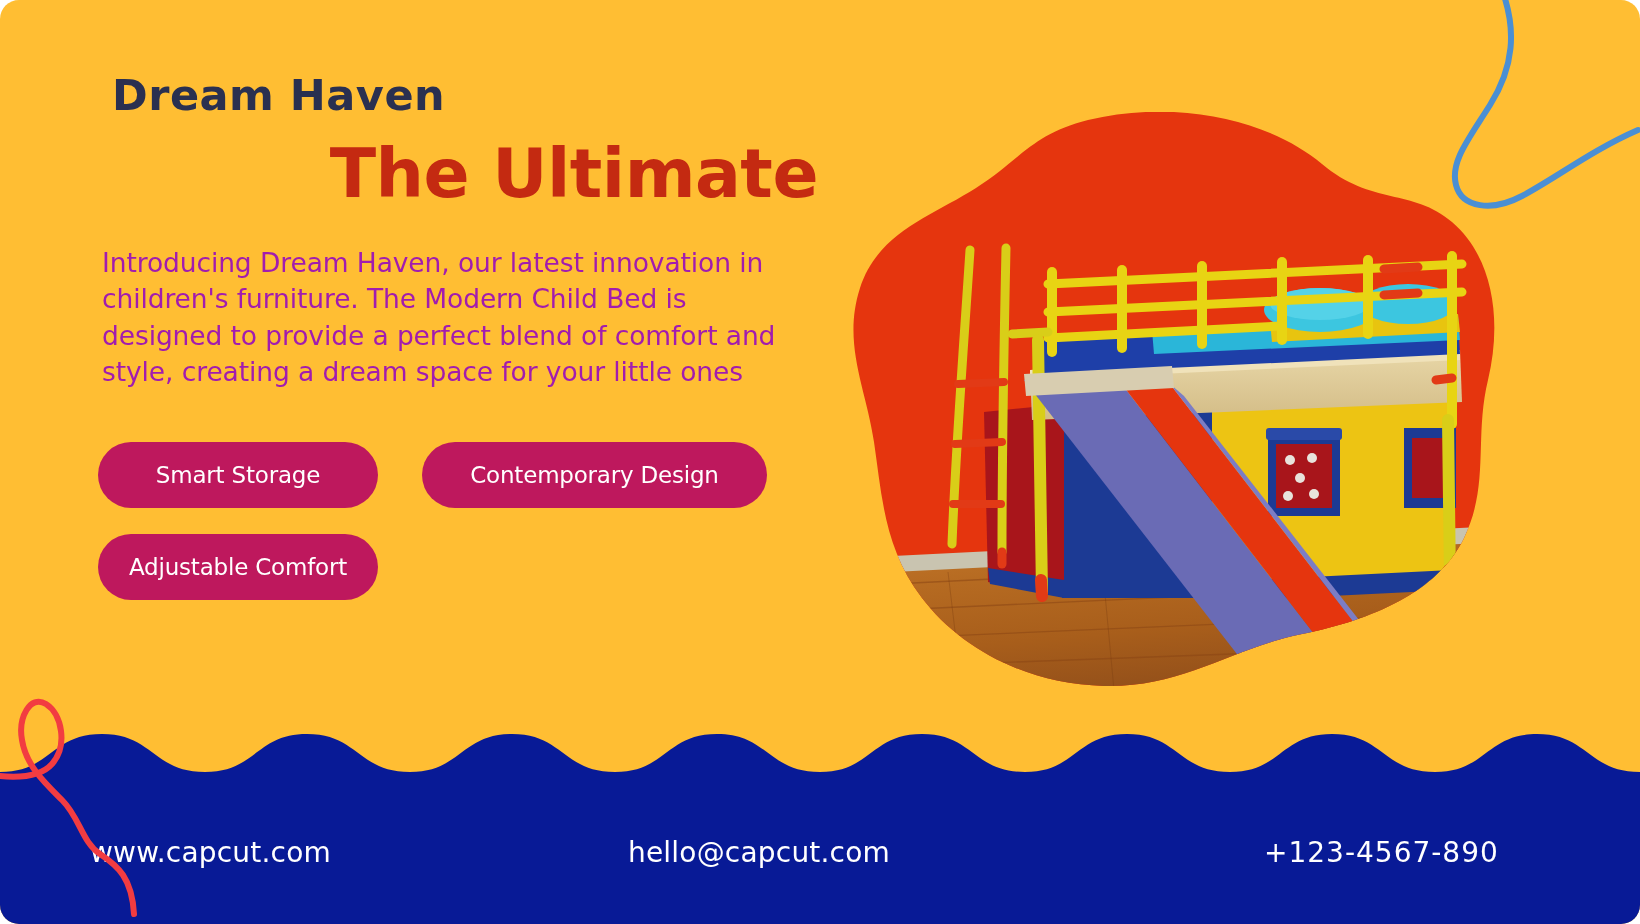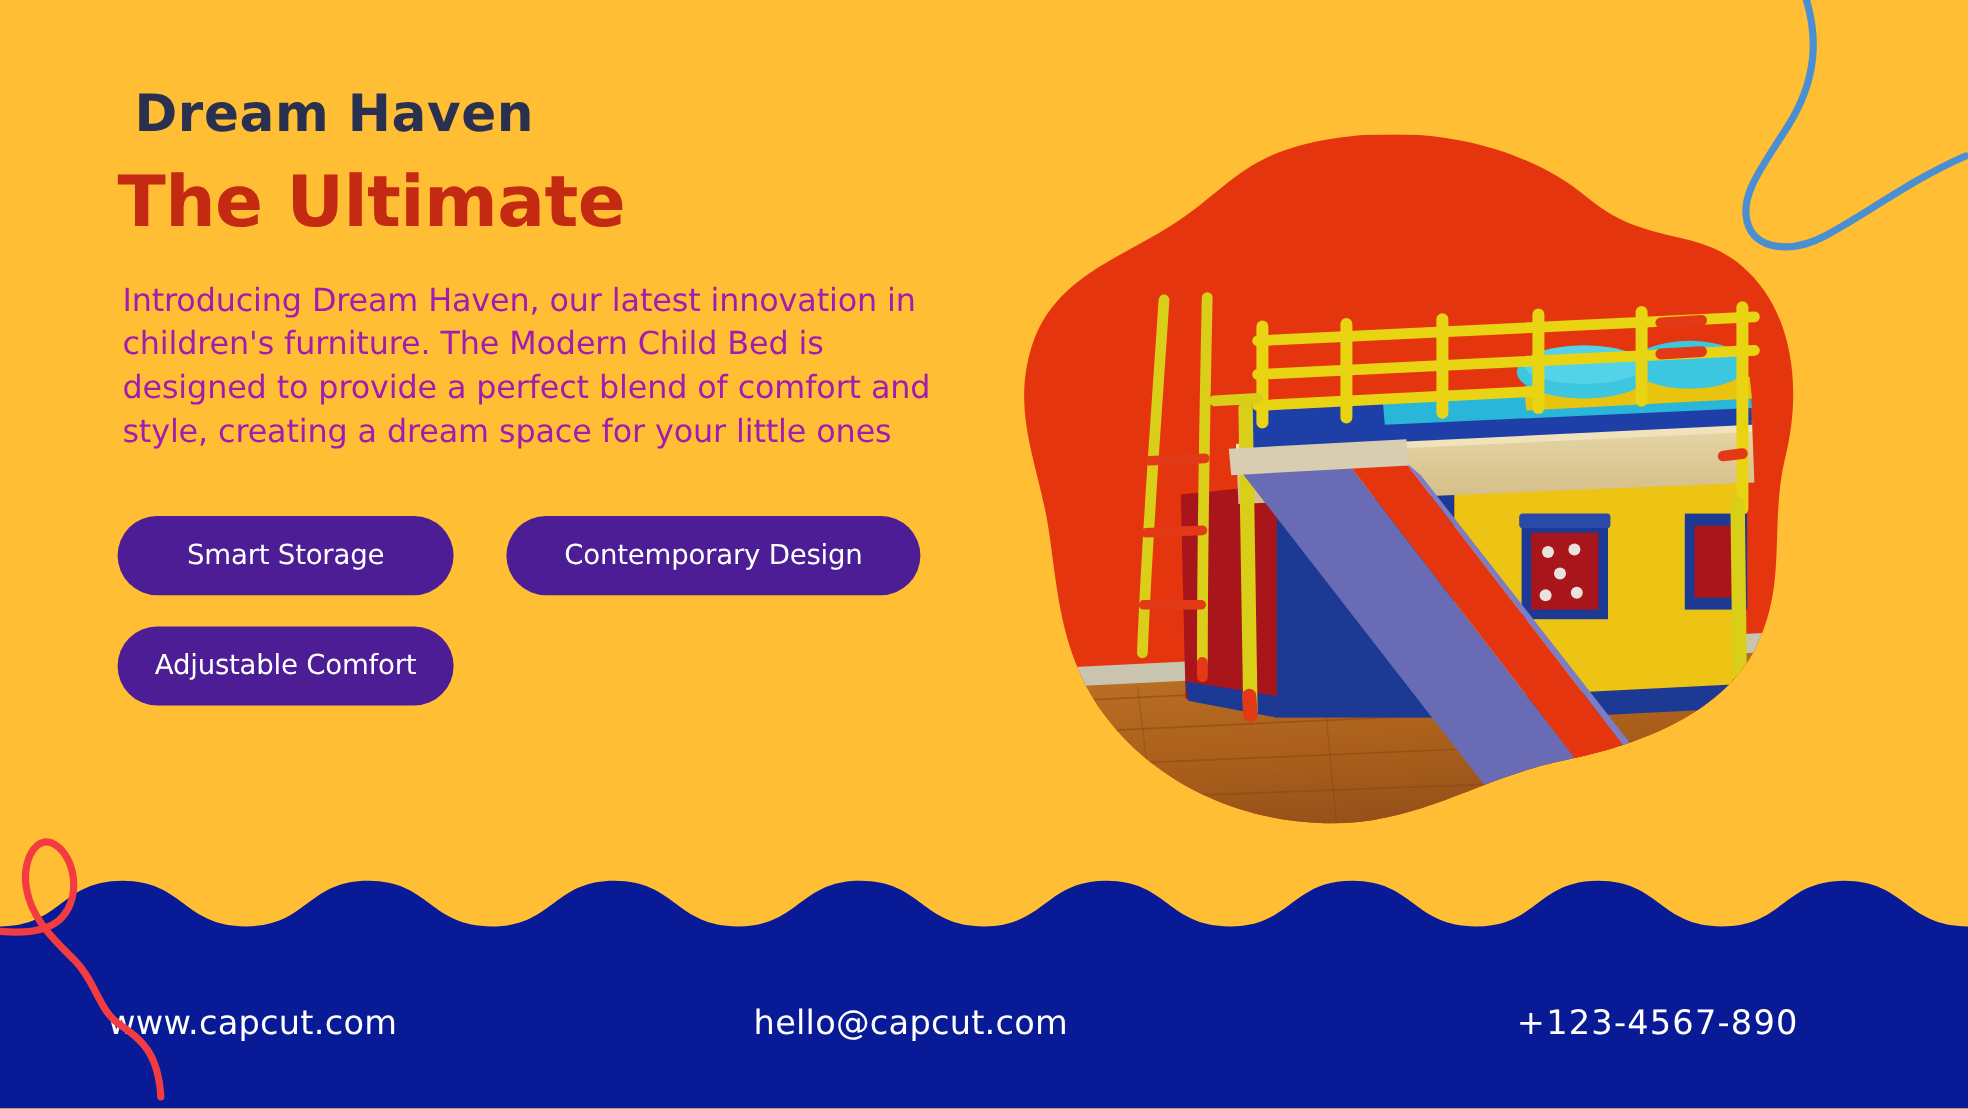--- a/index.html
+++ b/index.html
@@ -7,20 +7,21 @@
     padding: 0;
     background: #ffffff;
   }
   #poster {
     position: relative;
     width: 1640px;
     height: 924px;
     overflow: hidden;
     background: #FFBE33;
     font-family: "DejaVu Sans", sans-serif;
+    border-radius: 19px;
   }
 
   
   .squiggle {
     position: absolute;
     pointer-events: none;
   }
   #blue-squiggle {
     top: -10px;
     right: 0px;
@@ -61,25 +62,26 @@
     color: #2A3050;
     letter-spacing: 0.5px;
     margin: 0;
     padding: 72px 0 0 14px;
     line-height: 1.1;
   }
   #headline {
     margin: 10px 0 0 0;
     padding: 0;
     font-family: "DejaVu Sans", sans-serif;
-    font-size: 59px;
+    font-size: 68px;
     font-weight: bold;
     line-height: 1.32;
     color: #C42A11;
     letter-spacing: -0.5px;
+    text-align: right;
   }
   #headline .hl-line { display: block; }
   #description {
     margin: 26px 0 0 4px;
     width: 700px;
     font-family: "DejaVu Sans", sans-serif;
     font-size: 26.5px;
     line-height: 1.37;
     color: #a21caf;
     letter-spacing: -0.1px;
@@ -87,21 +89,21 @@
 
   
   #features {
     margin: 52px 0 0 0;
     display: grid;
     grid-template-columns: 280px 345px;
     grid-gap: 26px 44px;
     width: 670px;
   }
   .pill {
-    background: #4c1d95;
+    background: #be185d;
     color: #ffffff;
     border-radius: 60px;
     height: 66px;
     display: flex;
     align-items: center;
     justify-content: center;
     font-family: "DejaVu Sans", sans-serif;
     font-size: 23px;
     letter-spacing: -0.2px;
     border: none;

